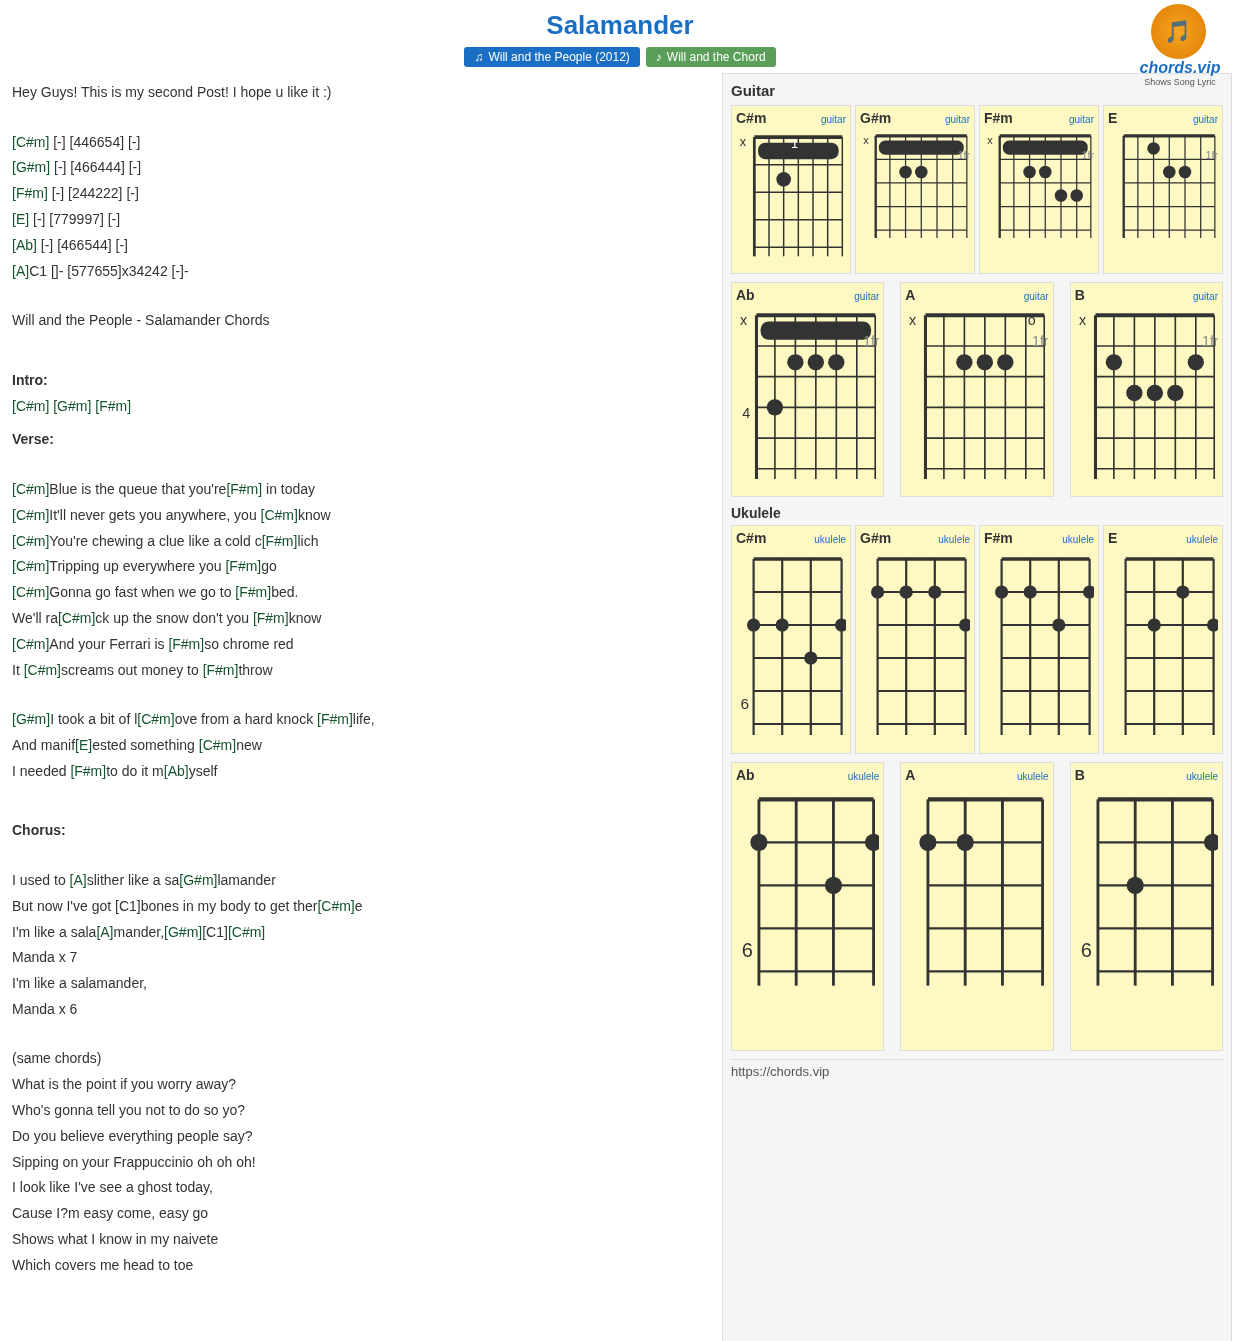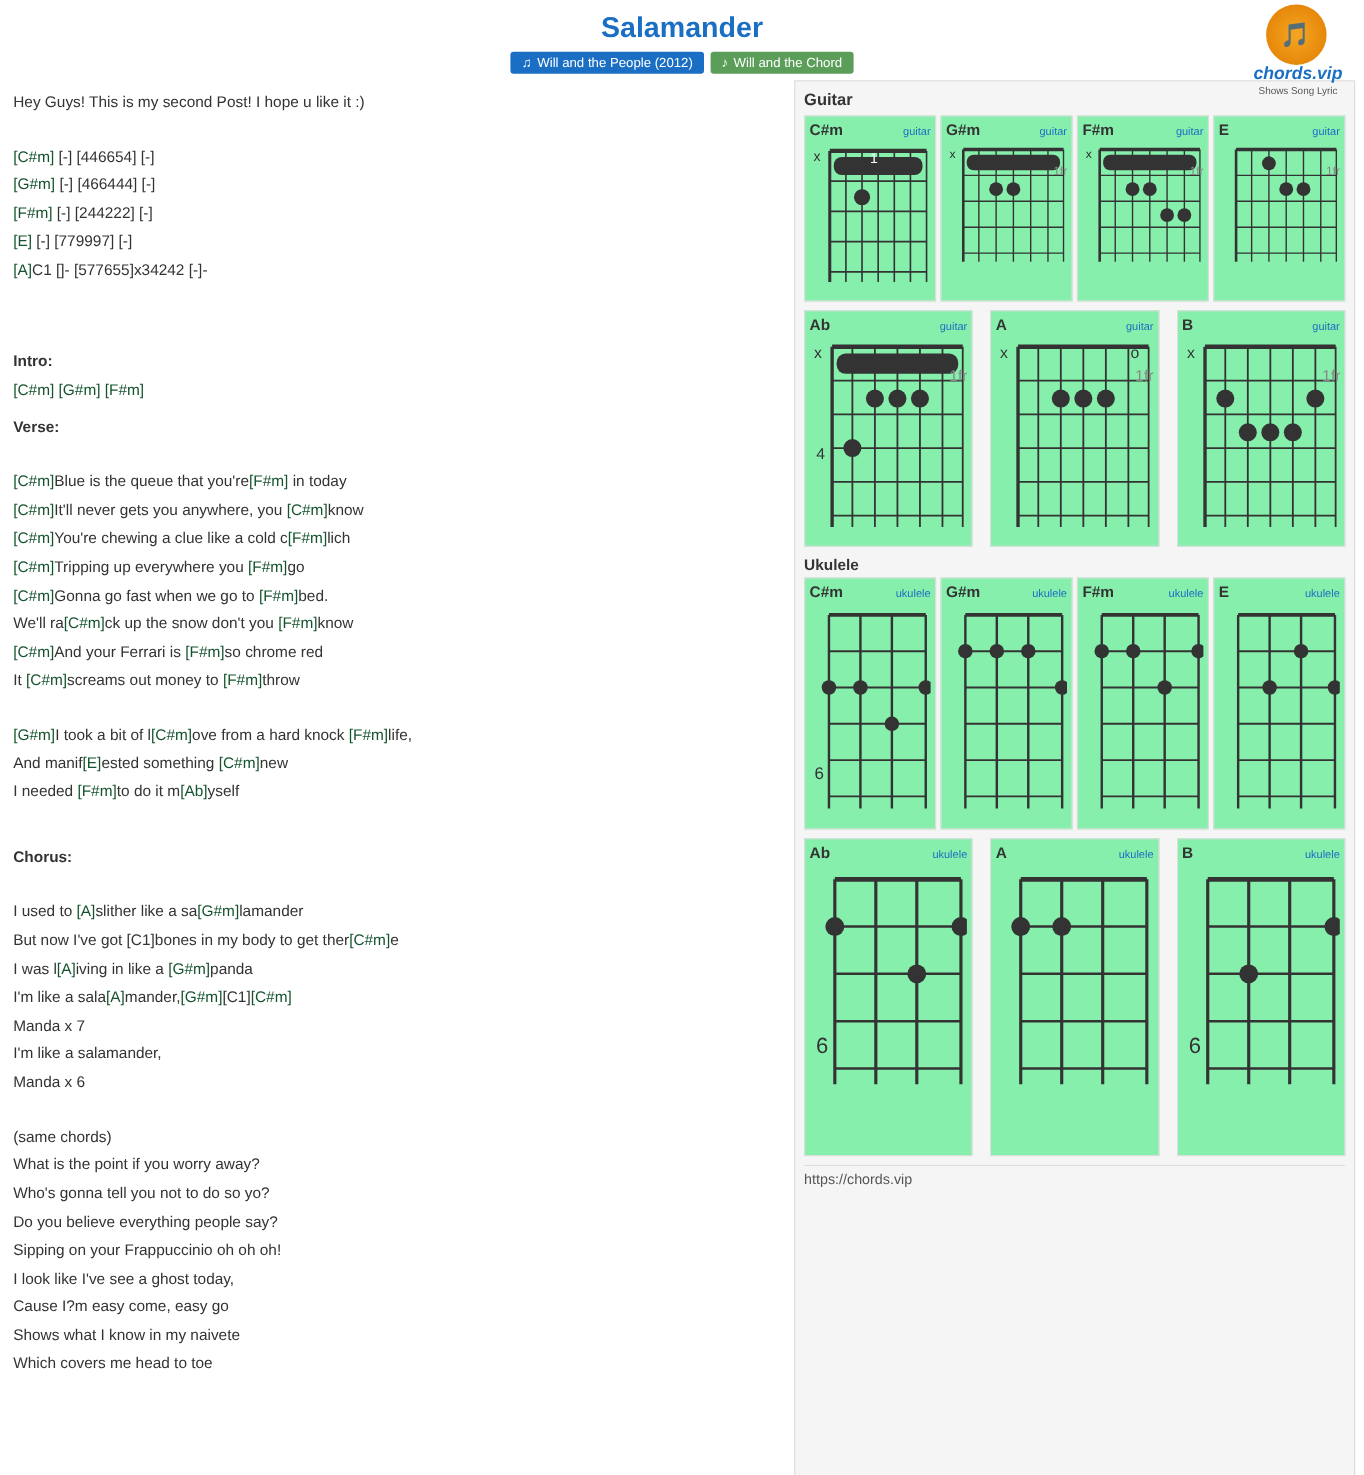--- a/index.html
+++ b/index.html
@@ -19,21 +19,21 @@
 
     .lyrics-panel { flex: 1; padding: 8px 4px; line-height: 1.7; }
     .lyrics-panel p { margin-bottom: 2px; }
     .section-label { font-weight: bold; margin-top: 10px; margin-bottom: 2px; }
     .chord-link { color: #14532d; text-decoration: none; font-weight: normal; }
 
     .chords-panel { width: 510px; min-width: 510px; background: #f5f5f5; border: 1px solid #ddd; padding: 8px; margin-left: 12px; }
     .chords-panel-title { font-weight: bold; font-size: 15px; margin-bottom: 6px; }
 
     .chord-grid { display: grid; grid-template-columns: repeat(4, 1fr); gap: 4px; margin-bottom: 8px; }
-    .chord-item { background: #86efac; border: 1px solid #ddd; padding: 4px; text-align: center; }
+    .chord-item { background: #fef9c3; border: 1px solid #ddd; padding: 4px; text-align: center; }
     .chord-item-header { display: flex; justify-content: space-between; align-items: baseline; font-size: 12px; margin-bottom: 2px; }
     .chord-name { font-weight: bold; font-size: 14px; }
     .chord-type-label { font-size: 10px; color: #1a6fc4; cursor: pointer; }
 
     .section-divider { font-weight: bold; font-size: 14px; margin: 6px 0 4px; }
 
     .chord-grid-3 { display: grid; grid-template-columns: repeat(3, 1fr); gap: 16px; margin-bottom: 8px; }
 
     .url-footer { font-size: 13px; color: #555; margin-top: 6px; padding-top: 4px; border-top: 1px solid #ddd; }
 
@@ -89,23 +89,25 @@
 
     <div class="lyrics-panel">
 
       <p>Hey Guys! This is my second Post! I hope u like it :)</p>
       <br>
 
       <p><a class="chord-link">[C#m]</a> [-] [446654] [-]</p>
       <p><a class="chord-link">[G#m]</a> [-] [466444] [-]</p>
       <p><a class="chord-link">[F#m]</a> [-] [244222] [-]</p>
       <p><a class="chord-link">[E]</a> [-] [779997] [-]</p>
+      <p><a class="chord-link">[Ab]</a> [-] [466544] [-]</p>
       <p><a class="chord-link">[A]</a>C1 []- [577655]x34242 [-]-</p>
       <br>
 
+      <p>Will and the People - Salamander Chords</p>
       <br>
 
       <p class="section-label">Intro:</p>
       <p>
         <a class="chord-link">[C#m]</a>
         <a class="chord-link">[G#m]</a>
         <a class="chord-link">[F#m]</a>
       </p>
       <p class="section-label">Verse:</p>
       <br>
@@ -119,21 +121,20 @@
       <p>It <a class="chord-link">[C#m]</a>screams out money to <a class="chord-link">[F#m]</a>throw</p>
       <br>
       <p><a class="chord-link">[G#m]</a>I took a bit of l<a class="chord-link">[C#m]</a>ove from a hard knock <a class="chord-link">[F#m]</a>life,</p>
       <p>And manif<a class="chord-link">[E]</a>ested something <a class="chord-link">[C#m]</a>new</p>
       <p>I needed <a class="chord-link">[F#m]</a>to do it m<a class="chord-link">[Ab]</a>yself</p>
       <br>
       <p class="section-label">Chorus:</p>
       <br>
       <p>I used to <a class="chord-link">[A]</a>slither like a sa<a class="chord-link">[G#m]</a>lamander</p>
       <p>But now I've got [C1]bones in my body to get ther<a class="chord-link">[C#m]</a>e</p>
-      <p>I was l<a class="chord-link">[A]</a>iving in like a <a class="chord-link">[G#m]</a>panda</p>
       <p>I'm like a sala<a class="chord-link">[A]</a>mander,<a class="chord-link">[G#m]</a>[C1]<a class="chord-link">[C#m]</a></p>
       <p>Manda x 7</p>
       <p>I'm like a salamander,</p>
       <p>Manda x 6</p>
       <br>
       <p>(same chords)</p>
       <p>What is the point if you worry away?</p>
       <p>Who's gonna tell you not to do so yo?</p>
       <p>Do you believe everything people say?</p>
       <p>Sipping on your Frappuccinio oh oh oh!</p>

